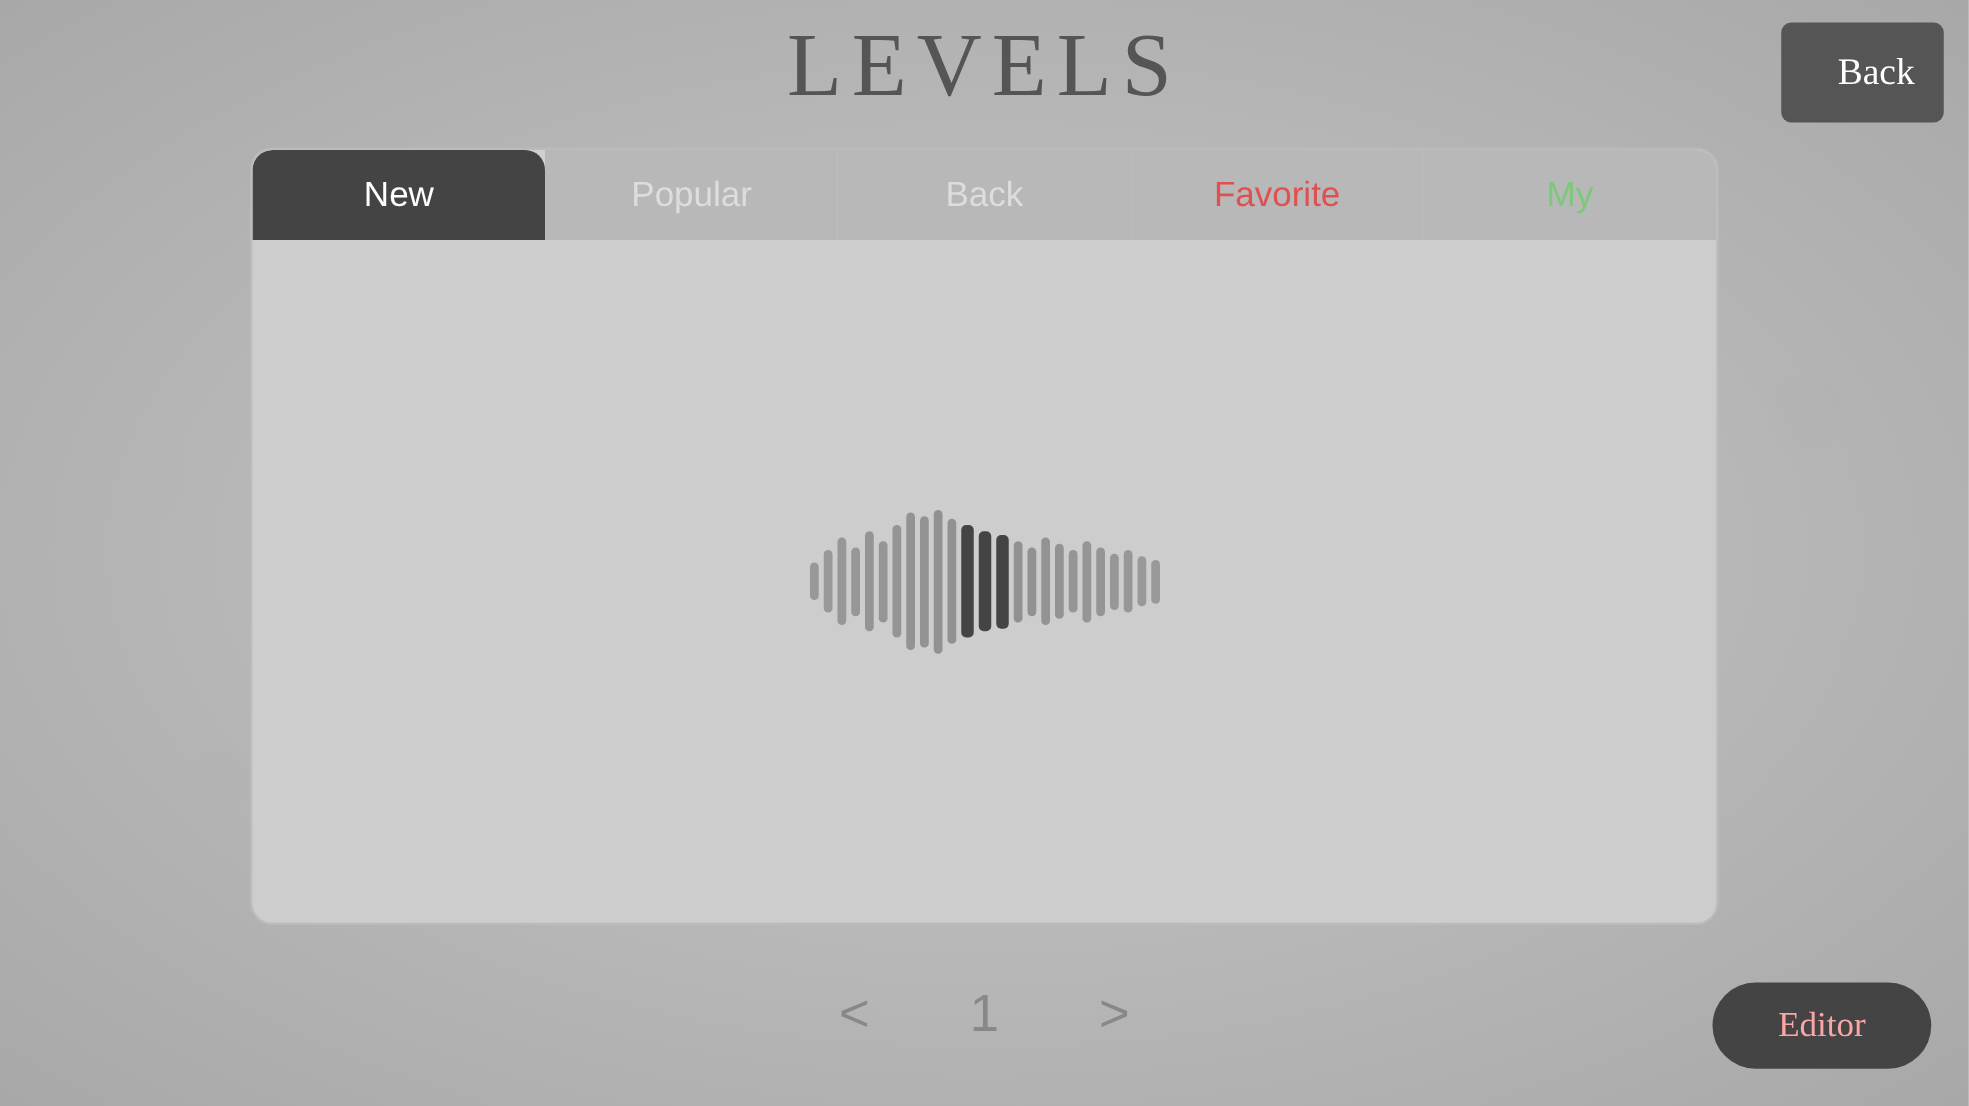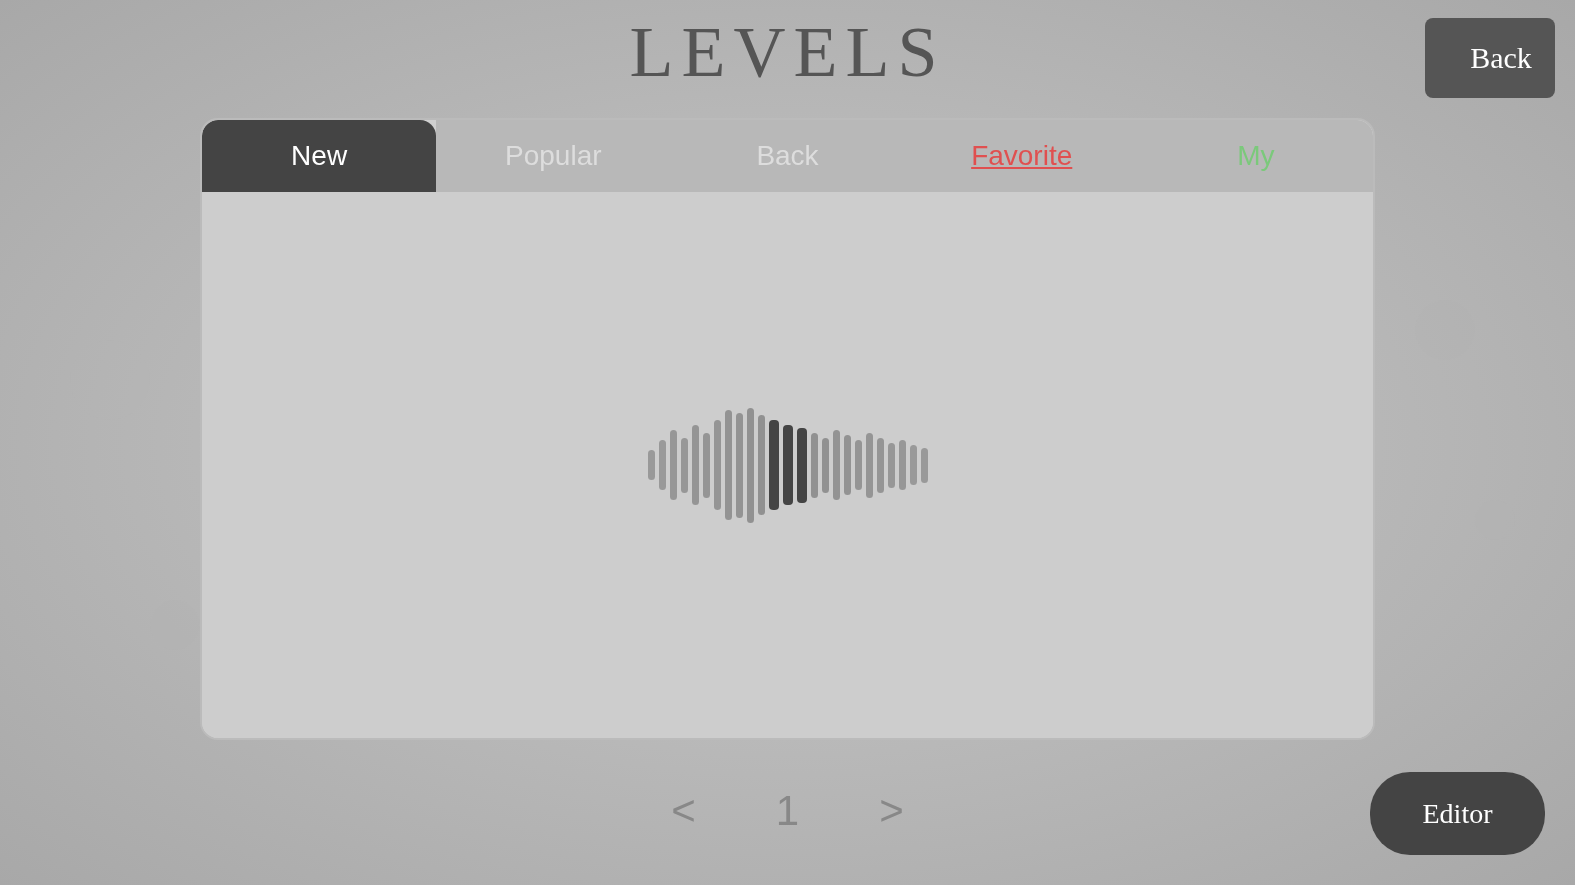--- a/index.html
+++ b/index.html
@@ -108,21 +108,20 @@
     }
 
     .tab-item.tab-best {
       background: #b8b8b8;
       color: #ddd;
     }
 
     .tab-item.tab-favorite {
       background: #b8b8b8;
       color: #e05050;
-      text-decoration: underline;
     }
 
     .tab-item.tab-my {
       background: #b8b8b8;
       color: #7bc97b;
     }
 
     
     #content-area {
       width: 100%;
@@ -172,27 +171,27 @@
       font-weight: 400;
       font-family: 'Arial', sans-serif;
     }
 
     
     #editor-button {
       position: absolute;
       bottom: 30px;
       right: 30px;
       width: 175px;
-      height: 83px;
+      height: 69px;
       background: #444;
       border-radius: 40px;
       display: flex;
       align-items: center;
       justify-content: center;
-      color: #ffffff;
+      color: #fca5a5;
       font-size: 28px;
       font-weight: 400;
       cursor: pointer;
       font-family: 'Georgia', serif;
     }
   </style>
 </head>
 <body>
 
 <div class="bg-circle" style="width:80px;height:80px;top:340px;left:70px;opacity:0.3;"></div>

